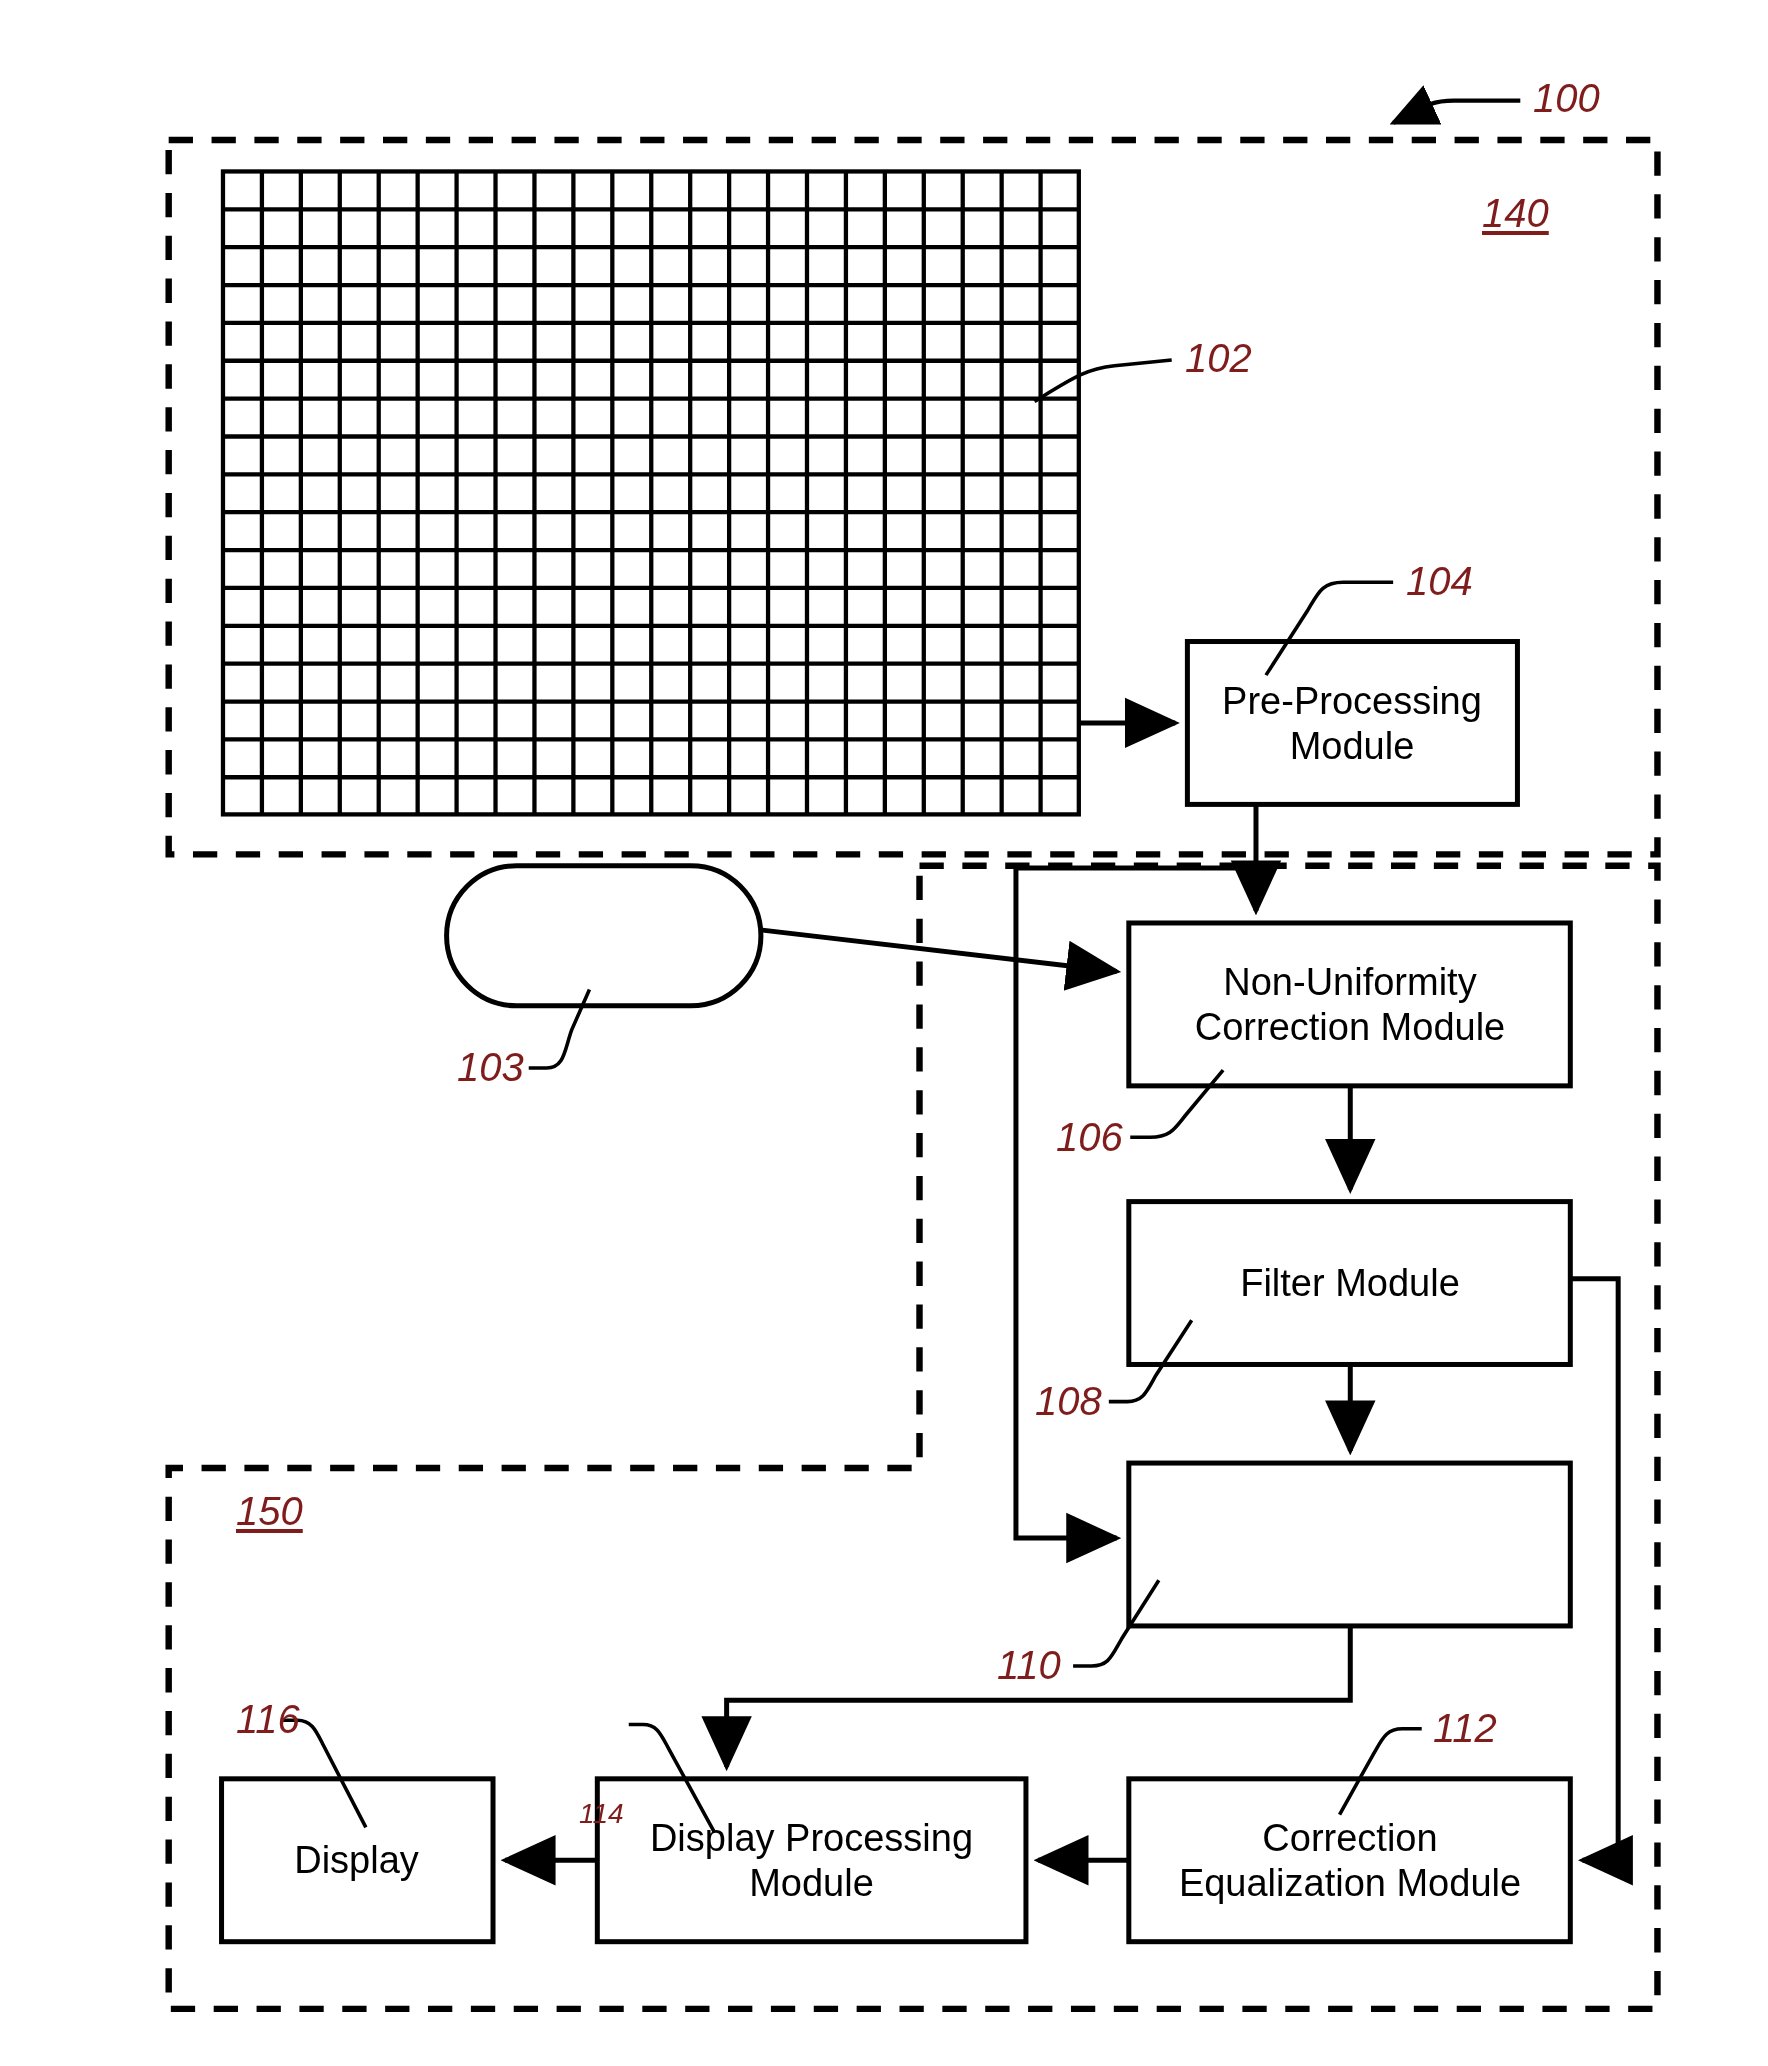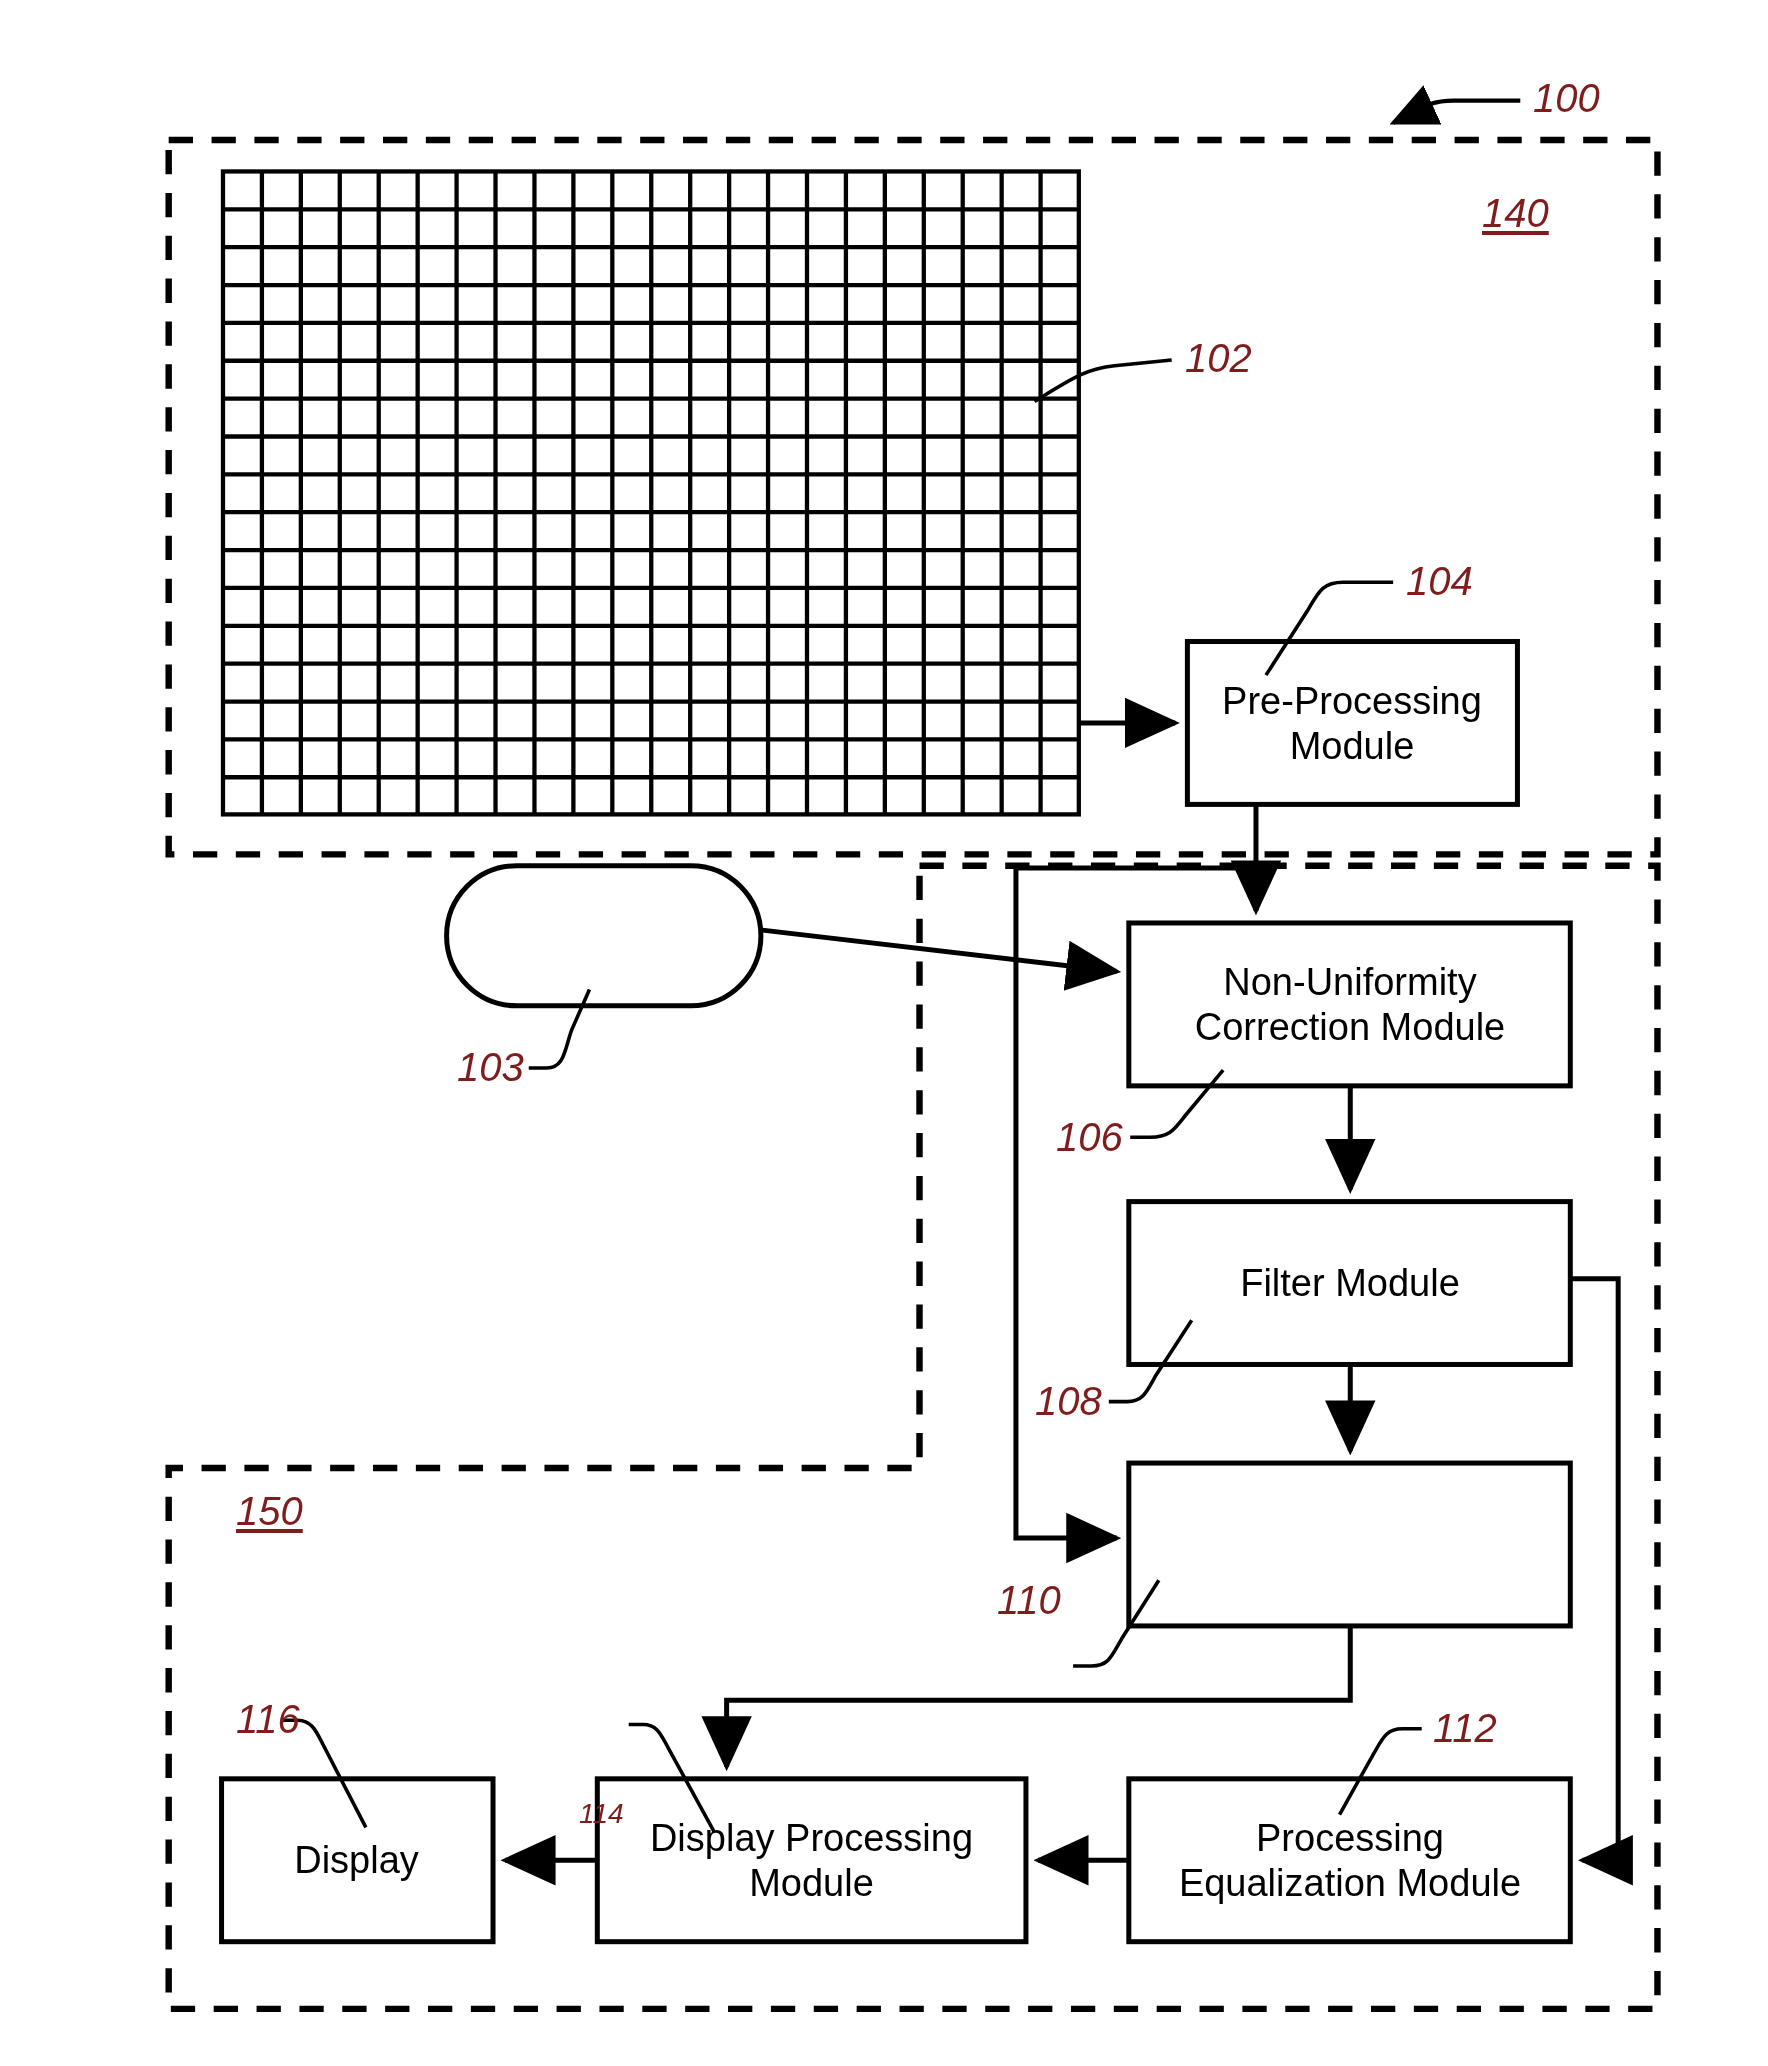--- a/index.html
+++ b/index.html
@@ -154,21 +154,21 @@
     </span>
   </div>
 
   <div class="node-label" style="left:1129px;top:1202px;width:442px;height:163px;font-size:38px;">
     <span>Filter Module</span>
   </div>
 
 
   <div class="node-label" style="left:1129px;top:1779px;width:442px;height:163px;font-size:38px;">
     <span>
-      <span>Processing</span><br>
+      <span>Correction</span><br>
       <span>Equalization Module</span>
     </span>
   </div>
 
   <div class="node-label" style="left:597px;top:1779px;width:429px;height:163px;font-size:38px;">
     <span>
       <span>Display Processing</span><br>
       <span>Module</span>
     </span>
   </div>
@@ -185,21 +185,21 @@
   <div class="ref" style="left:1185px;top:336px;font-size:40px;">102</div>
 
   <div class="ref" style="left:1406px;top:559px;font-size:40px;">104</div>
 
   <div class="ref" style="left:457px;top:1045px;font-size:40px;">103</div>
 
   <div class="ref" style="left:1056px;top:1115px;font-size:40px;">106</div>
 
   <div class="ref" style="left:1035px;top:1379px;font-size:40px;">108</div>
 
-  <div class="ref" style="left:997px;top:1578px;font-size:40px;">110</div>
+  <div class="ref" style="left:997px;top:1643px;font-size:40px;">110</div>
 
   <div class="ref" style="left:1433px;top:1706px;font-size:40px;">112</div>
 
   <div class="ref" style="left:579px;top:1798px;font-size:28px;">114</div>
 
   <div class="ref" style="left:236px;top:1697px;font-size:40px;">116</div>
 
   <div class="ref underlined" style="left:236px;top:1489px;font-size:40px;">150</div>
 
 </div>

